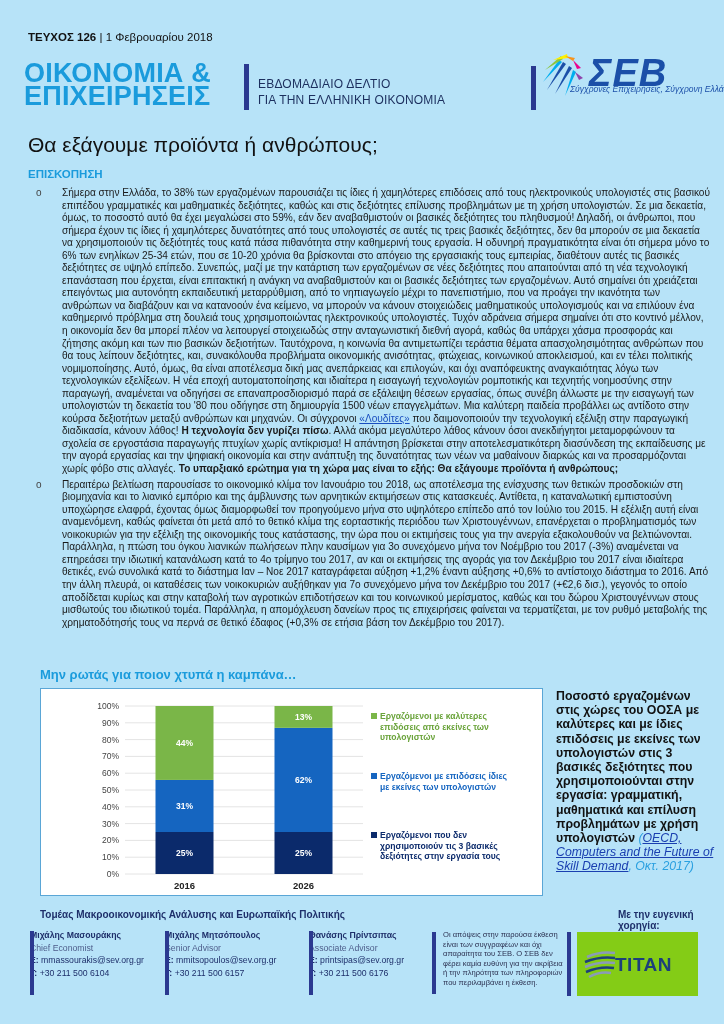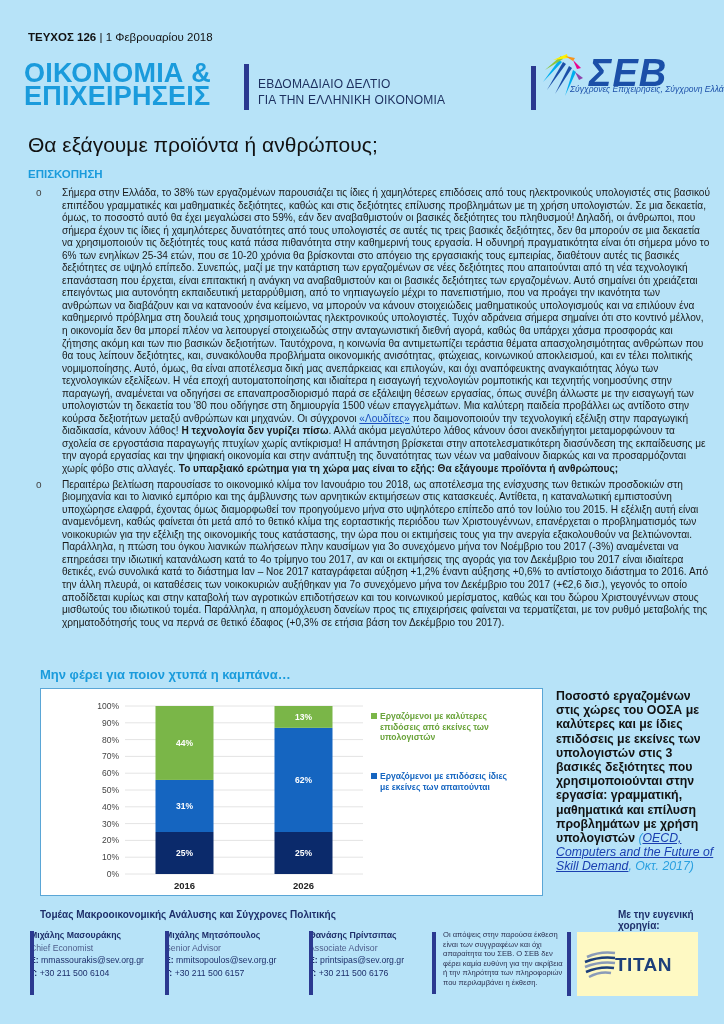--- a/index.html
+++ b/index.html
@@ -99,21 +99,21 @@
   .contact .role { color: #4d5d8a; }
   .contact b { font-weight: bold; }
   .contact .bar { position: absolute; left: 0; top: 2px; width: 4px; height: 64px; background: #2b3990; }
   .disclaimer {
     position: absolute; left: 432px; top: 930px; width: 120px; padding-left: 11px;
     font-size: 7.6px; line-height: 9.5px; color: #2b3050;
   }
   .disclaimer .bar { position: absolute; left: 0; top: 2px; width: 4px; height: 62px; background: #2b3990; }
   .sponsor-bar { position: absolute; left: 567px; top: 932px; width: 4px; height: 64px; background: #2b3990; }
   .sponsor-logo {
-    position: absolute; left: 577px; top: 932px; width: 121px; height: 64px; background: #fef9c3;
+    position: absolute; left: 577px; top: 932px; width: 121px; height: 64px; background: #84cc16;
   }
   .titan-text {
     position: absolute; left: 38px; top: 22px; font-size: 19px; font-weight: bold; color: #1d3f7a;
     letter-spacing: 0.5px;
   }
 </style>
 </head>
 <body>
 
 <div class="issue-line">
@@ -156,21 +156,21 @@
   <div class="bullet">
     <span class="marker">o</span>
     <span>Σήμερα στην Ελλάδα, το 38% των εργαζομένων παρουσιάζει τις ίδιες ή χαμηλότερες επιδόσεις από τους ηλεκτρονικούς υπολογιστές στις βασικού επιπέδου γραμματικές και μαθηματικές δεξιότητες, καθώς και στις δεξιότητες επίλυσης προβλημάτων με τη χρήση υπολογιστών. Σε μια δεκαετία, όμως, το ποσοστό αυτό θα έχει μεγαλώσει στο 59%, εάν δεν αναβαθμιστούν οι βασικές δεξιότητες του πληθυσμού! Δηλαδή, οι άνθρωποι, που σήμερα έχουν τις ίδιες ή χαμηλότερες δυνατότητες από τους υπολογιστές σε αυτές τις τρεις βασικές δεξιότητες, δεν θα μπορούν σε μια δεκαετία να χρησιμοποιούν τις δεξιότητές τους κατά πάσα πιθανότητα στην καθημερινή τους εργασία. Η οδυνηρή πραγματικότητα είναι ότι σήμερα μόνο το 6% των ενηλίκων 25-34 ετών, που σε 10-20 χρόνια θα βρίσκονται στο απόγειο της εργασιακής τους εμπειρίας, διαθέτουν αυτές τις βασικές δεξιότητες σε υψηλό επίπεδο. Συνεπώς, μαζί με την κατάρτιση των εργαζομένων σε νέες δεξιότητες που απαιτούνται από τη νέα τεχνολογική επανάσταση που έρχεται, είναι επιτακτική η ανάγκη να αναβαθμιστούν και οι βασικές δεξιότητες των εργαζομένων. Αυτό σημαίνει ότι χρειάζεται επειγόντως μια αυτονόητη εκπαιδευτική μεταρρύθμιση, από το νηπιαγωγείο μέχρι το πανεπιστήμιο, που να προάγει την ικανότητα των ανθρώπων να διαβάζουν και να κατανοούν ένα κείμενο, να μπορούν να κάνουν στοιχειώδεις μαθηματικούς υπολογισμούς και να επιλύουν ένα καθημερινό πρόβλημα στη δουλειά τους χρησιμοποιώντας ηλεκτρονικούς υπολογιστές. Τυχόν αδράνεια σήμερα σημαίνει ότι στο κοντινό μέλλον, η οικονομία δεν θα μπορεί πλέον να λειτουργεί στοιχειωδώς στην ανταγωνιστική διεθνή αγορά, καθώς θα υπάρχει χάσμα προσφοράς και ζήτησης ακόμη και των πιο βασικών δεξιοτήτων. Ταυτόχρονα, η κοινωνία θα αντιμετωπίζει τεράστια θέματα απασχολησιμότητας ανθρώπων που θα τους λείπουν δεξιότητες, και, συνακόλουθα προβλήματα οικονομικής ανισότητας, φτώχειας, κοινωνικού αποκλεισμού, και εν τέλει πολιτικής νομιμοποίησης. Αυτό, όμως, θα είναι αποτέλεσμα δική μας ανεπάρκειας και επιλογών, και όχι αναπόφευκτης αναγκαιότητας λόγω των τεχνολογικών εξελίξεων. Η νέα εποχή αυτοματοποίησης και ιδιαίτερα η εισαγωγή τεχνολογιών ρομποτικής και τεχνητής νοημοσύνης στην παραγωγή, αναμένεται να οδηγήσει σε επαναπροσδιορισμό παρά σε εξάλειψη θέσεων εργασίας, όπως συνέβη άλλωστε με την εισαγωγή των υπολογιστών τη δεκαετία του '80 που οδήγησε στη δημιουργία 1500 νέων επαγγελμάτων. Μια καλύτερη παιδεία προβάλλει ως αντίδοτο στην κούρσα δεξιοτήτων μεταξύ ανθρώπων και μηχανών. Οι σύγχρονοι </span><a>«Λουδίτες»</a><span> που δαιμονοποιούν την τεχνολογική εξέλιξη στην παραγωγική διαδικασία, κάνουν λάθος! </span><b>Η τεχνολογία δεν γυρίζει πίσω</b><span>. Αλλά ακόμα μεγαλύτερο λάθος κάνουν όσοι ανεκδιήγητοι μεταμορφώνουν τα σχολεία σε εργοστάσια παραγωγής πτυχίων χωρίς αντίκρισμα! Η απάντηση βρίσκεται στην αποτελεσματικότερη διασύνδεση της εκπαίδευσης με την αγορά εργασίας και την ψηφιακή οικονομία και στην ανάπτυξη της δυνατότητας των νέων να μαθαίνουν διαρκώς και να προσαρμόζονται χωρίς φόβο στις αλλαγές. </span><b>Το υπαρξιακό ερώτημα για τη χώρα μας είναι το εξής: Θα εξάγουμε προϊόντα ή ανθρώπους;</b>
   </div>
   <div class="bullet">
     <span class="marker">o</span>
     <span>Περαιτέρω βελτίωση παρουσίασε το οικονομικό κλίμα τον Ιανουάριο του 2018, ως αποτέλεσμα της ενίσχυσης των θετικών προσδοκιών στη βιομηχανία και το λιανικό εμπόριο και της άμβλυνσης των αρνητικών εκτιμήσεων στις κατασκευές. Αντίθετα, η καταναλωτική εμπιστοσύνη υποχώρησε ελαφρά, έχοντας όμως διαμορφωθεί τον προηγούμενο μήνα στο υψηλότερο επίπεδο από τον Ιούλιο του 2015. Η εξέλιξη αυτή είναι αναμενόμενη, καθώς φαίνεται ότι μετά από το θετικό κλίμα της εορταστικής περιόδου των Χριστουγέννων, επανέρχεται ο προβληματισμός των νοικοκυριών για την εξέλιξη της οικονομικής τους κατάστασης, την ώρα που οι εκτιμήσεις τους για την ανεργία εξακολουθούν να βελτιώνονται. Παράλληλα, η πτώση του όγκου λιανικών πωλήσεων πλην καυσίμων για 3ο συνεχόμενο μήνα τον Νοέμβριο του 2017 (-3%) αναμένεται να επηρεάσει την ιδιωτική κατανάλωση κατά το 4ο τρίμηνο του 2017, αν και οι εκτιμήσεις της αγοράς για τον Δεκέμβριο του 2017 είναι ιδιαίτερα θετικές, ενώ συνολικά κατά το διάστημα Ιαν – Νοε 2017 καταγράφεται αύξηση +1,2% έναντι αύξησης +0,6% το αντίστοιχο διάστημα το 2016. Από την άλλη πλευρά, οι καταθέσεις των νοικοκυριών αυξήθηκαν για 7ο συνεχόμενο μήνα τον Δεκέμβριο του 2017 (+€2,6 δισ.), γεγονός το οποίο αποδίδεται κυρίως και στην καταβολή των αγροτικών επιδοτήσεων και του κοινωνικού μερίσματος, καθώς και του δώρου Χριστουγέννων στους μισθωτούς του ιδιωτικού τομέα. Παράλληλα, η απομόχλευση δανείων προς τις επιχειρήσεις φαίνεται να τερματίζεται, με τον ρυθμό μεταβολής της χρηματοδότησής τους να περνά σε θετικό έδαφος (+0,3% σε ετήσια βάση τον Δεκέμβριο του 2017).</span>
   </div>
 </div>
 
-<div class="chart-heading">Μην φέρει για ποιον χτυπά η καμπάνα…</div>
+<div class="chart-heading">Μην ρωτάς για ποιον χτυπά η καμπάνα…</div>
 <div class="chart-box">
   <svg class="chart-svg" id="chart-svg" width="330" height="206">
       <line x1="84" x2="322" y1="185" y2="185" stroke="#e4e4e4" stroke-width="1"></line>
       <text x="78" y="188" text-anchor="end" font-size="8.5" fill="#444" font-family="Liberation Sans, sans-serif">0%</text>
       <line x1="84" x2="322" y1="168.2" y2="168.2" stroke="#e4e4e4" stroke-width="1"></line>
       <text x="78" y="171.2" text-anchor="end" font-size="8.5" fill="#444" font-family="Liberation Sans, sans-serif">10%</text>
       <line x1="84" x2="322" y1="151.4" y2="151.4" stroke="#e4e4e4" stroke-width="1"></line>
       <text x="78" y="154.4" text-anchor="end" font-size="8.5" fill="#444" font-family="Liberation Sans, sans-serif">20%</text>
       <line x1="84" x2="322" y1="134.6" y2="134.6" stroke="#e4e4e4" stroke-width="1"></line>
       <text x="78" y="137.6" text-anchor="end" font-size="8.5" fill="#444" font-family="Liberation Sans, sans-serif">30%</text>
@@ -198,29 +198,30 @@
       <rect x="233.5" y="143" width="58" height="42" fill="#0b2a6b"></rect>
       <text x="262.5" y="167" text-anchor="middle" font-size="8.5" font-weight="bold" fill="#ffffff" font-family="Liberation Sans, sans-serif">25%</text>
       <rect x="233.5" y="38.84" width="58" height="104.16" fill="#1565c0"></rect>
       <text x="262.5" y="93.92" text-anchor="middle" font-size="8.5" font-weight="bold" fill="#ffffff" font-family="Liberation Sans, sans-serif">62%</text>
       <rect x="233.5" y="17" width="58" height="21.840000000000003" fill="#7ab648"></rect>
       <text x="262.5" y="30.92" text-anchor="middle" font-size="8.5" font-weight="bold" fill="#ffffff" font-family="Liberation Sans, sans-serif">13%</text>
       <text x="262.5" y="200" text-anchor="middle" font-size="9.5" font-weight="bold" fill="#222" font-family="Liberation Sans, sans-serif">2026</text>
     </svg>
   <div class="legend" id="legend">
       <div class="legend-item" style="top: 22px; width: 130px; color: rgb(106, 163, 58);"><span class="sw" style="background: rgb(122, 182, 72);"></span><span>Εργαζόμενοι με καλύτερες επιδόσεις από εκείνες των υπολογιστών</span></div>
-      <div class="legend-item" style="top: 82px; width: 128px; color: rgb(21, 101, 192);"><span class="sw" style="background: rgb(21, 101, 192);"></span><span>Εργαζόμενοι με επιδόσεις ίδιες με εκείνες των απαιτούνται</span></div>
+      <div class="legend-item" style="top: 82px; width: 128px; color: rgb(21, 101, 192);"><span class="sw" style="background: rgb(21, 101, 192);"></span><span>Εργαζόμενοι με επιδόσεις ίδιες με εκείνες των υπολογιστών</span></div>
+      <div class="legend-item" style="top: 141px; width: 130px; color: rgb(11, 42, 107);"><span class="sw" style="background: rgb(11, 42, 107);"></span><span>Εργαζόμενοι που δεν χρησιμοποιούν τις 3 βασικές δεξιότητες στην εργασία τους</span></div>
     </div>
 </div>
 
 <div class="caption">
   <span>Ποσοστό εργαζομένων στις χώρες του ΟΟΣΑ με καλύτερες και με ίδιες επιδόσεις με εκείνες των υπολογιστών στις 3 βασικές δεξιότητες που χρησιμοποιούνται στην εργασία: γραμματική, μαθηματικά και επίλυση προβλημάτων με χρήση υπολογιστών</span><span class="src"><span> (</span><a>OECD, Computers and the Future of Skill Demand</a><span>, Οκτ. 2017)</span></span>
 </div>
 
-<div class="footer-heading">Τομέας Μακροοικονομικής Ανάλυσης και Σύγχρονες Πολιτικής</div>
+<div class="footer-heading">Τομέας Μακροοικονομικής Ανάλυσης και Ευρωπαϊκής Πολιτικής</div>
 <div class="sponsor-heading">Με την ευγενική χορηγία:</div>
 
 <div class="contact" style="left:30px;">
   <div class="bar"></div>
   <div class="name">Μιχάλης Μασουράκης</div>
   <div class="role">Chief Economist</div>
   <div><b>E:</b> <span>mmassourakis@sev.org.gr</span></div>
   <div><b>T:</b> <span>+30 211 500 6104</span></div>
 </div>
 <div class="contact" style="left:165px;">

